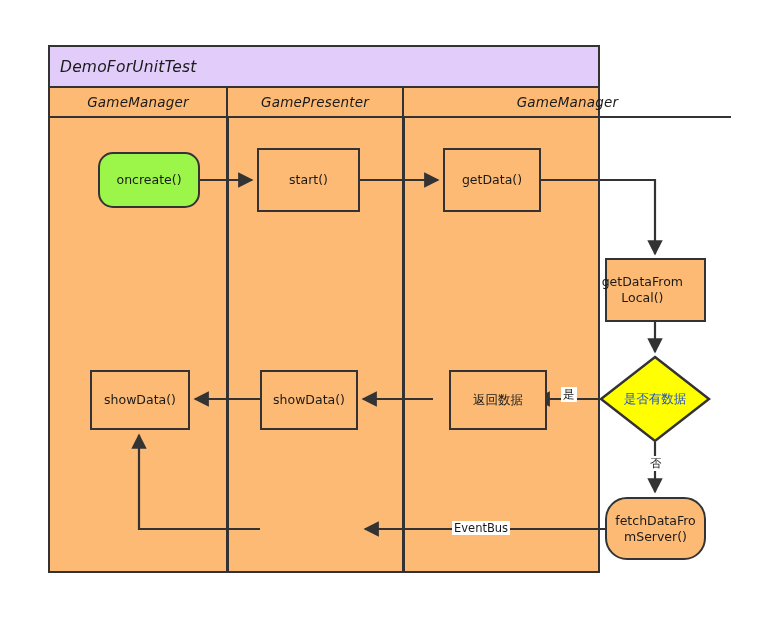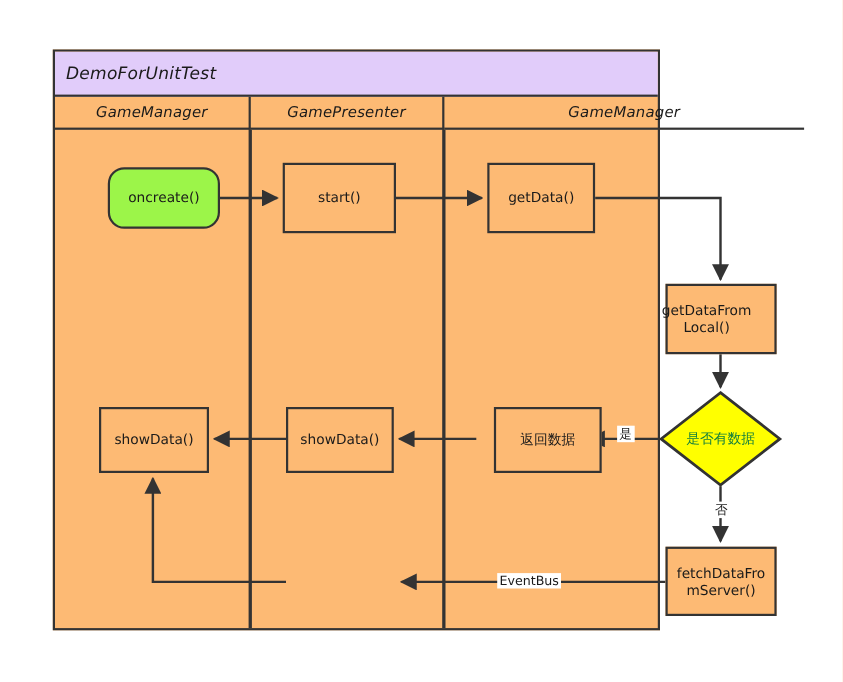--- a/index.html
+++ b/index.html
@@ -100,21 +100,21 @@
   .decision {
     position: absolute;
   }
   .decision .dlabel {
     position: absolute;
     left: 0; top: 0; width: 100%; height: 100%;
     display: flex;
     align-items: center;
     justify-content: center;
     font-size: 12.5px;
-    color: #15803d;
+    color: #1d4ed8;
     pointer-events: none;
   }
 
   
   #wires {
     position: absolute;
     left: 0; top: 0;
     width: 766px; height: 620px;
     pointer-events: none;
   }
@@ -215,21 +215,21 @@
 
   <div class="node process" style="left:260px; top:370px; width:98px; height:60px;">
     <span>showData()</span>
   </div>
 
   <div class="node process" style="left:90px; top:370px; width:100px; height:60px;">
     <span>showData()</span>
   </div>
 
 
-  <div class="node process" style="left:605px; top:497px; width:101px; height:63px;">
+  <div class="node process" style="left:605px; top:497px; width:101px; height:63px;border-radius:22px;">
     <span>
       <span>fetchDataFro</span><br>
       <span>mServer()</span>
     </span>
   </div>
 
   <div class="edge-label" style="left:561px; top:387px;">是</div>
 
   <div class="edge-label" style="left:648px; top:456px;">否</div>
 

